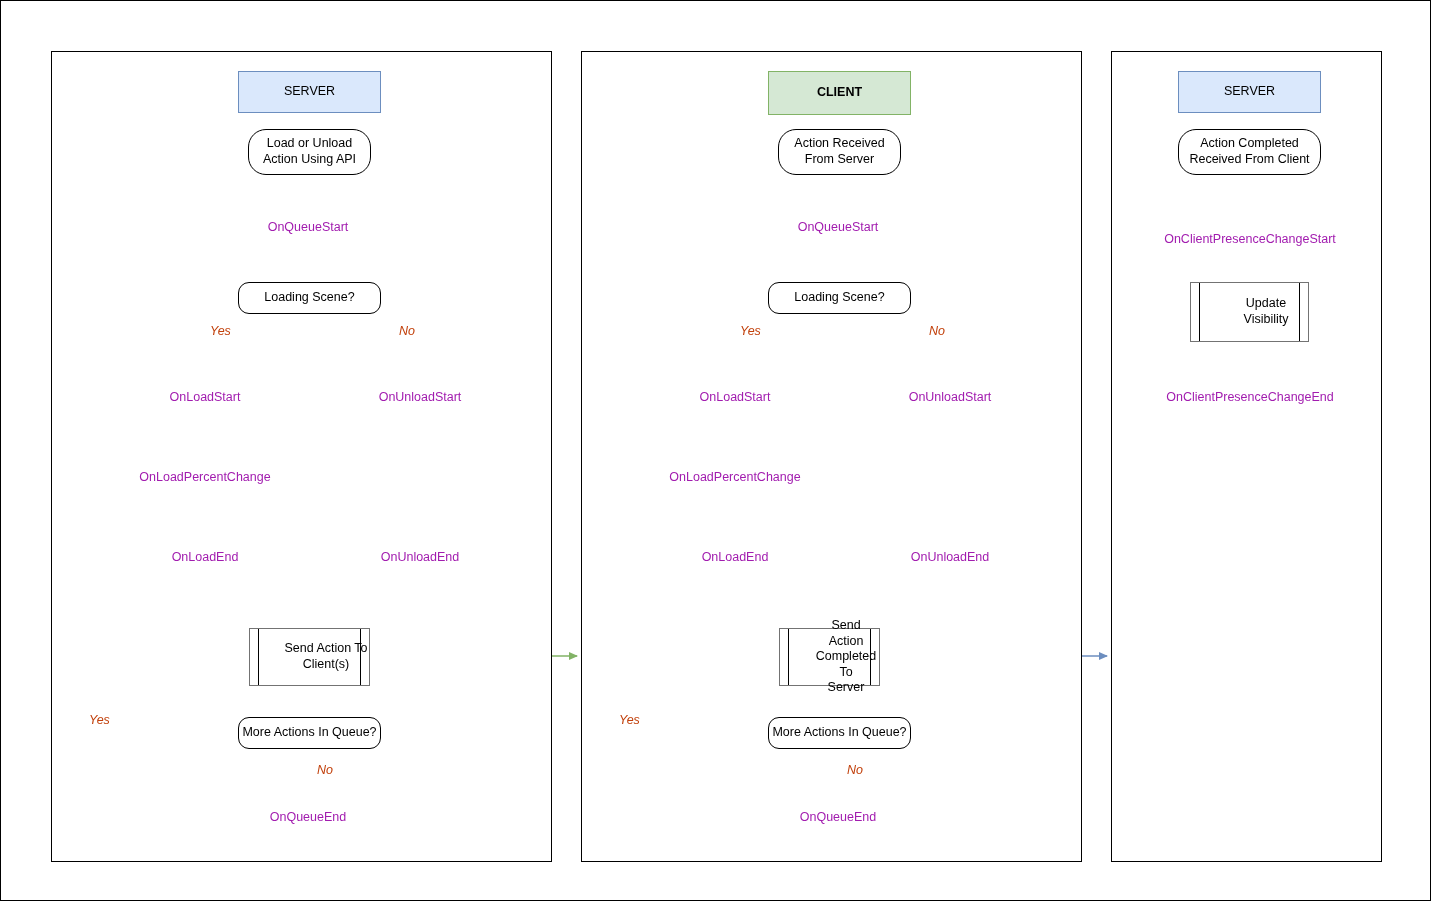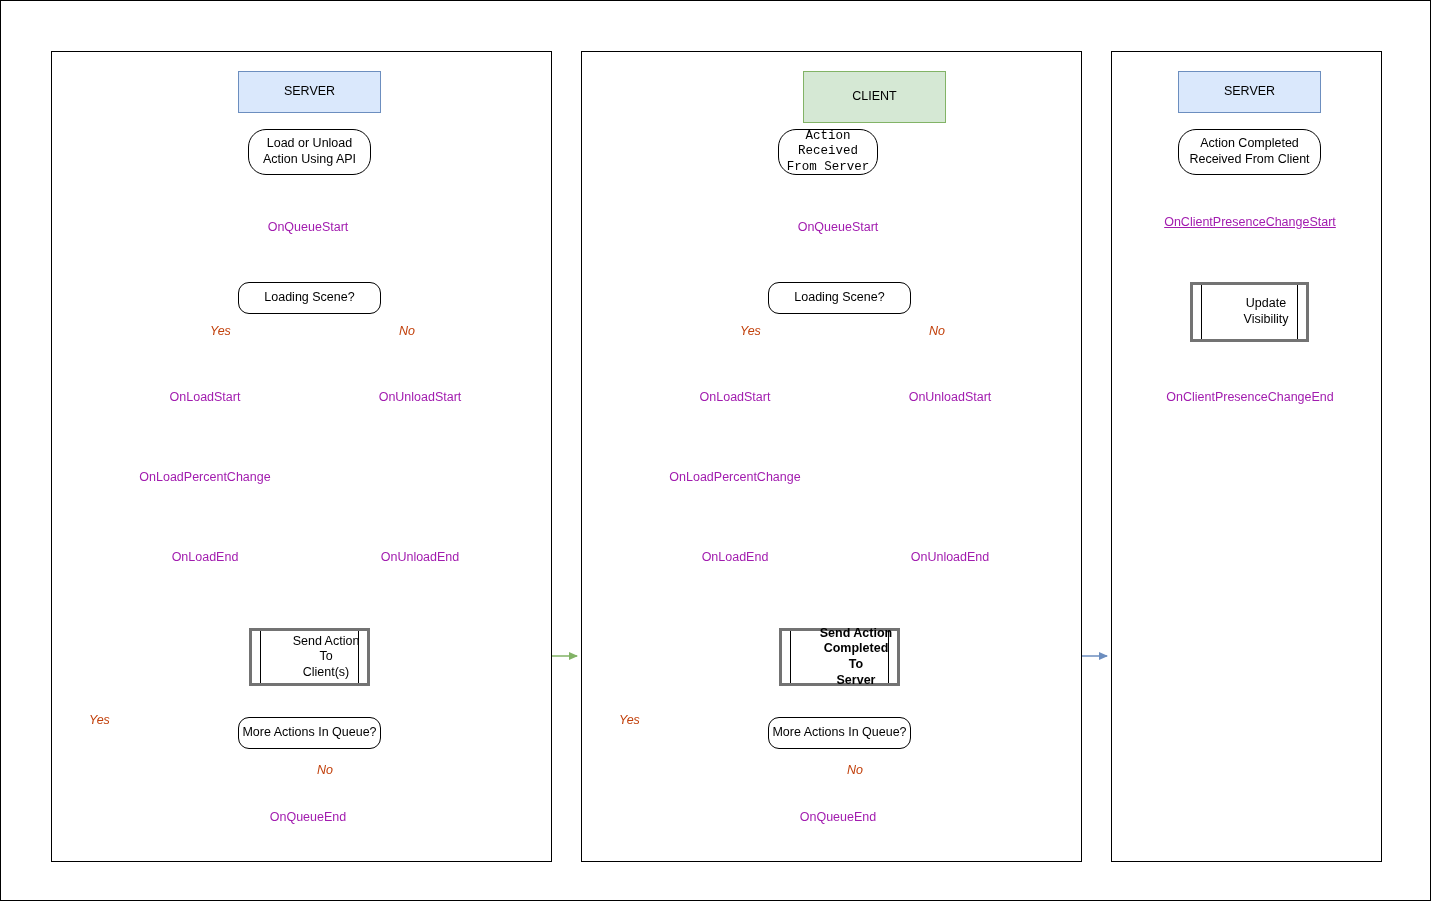--- a/index.html
+++ b/index.html
@@ -62,21 +62,21 @@
     background: #ffffff;
   }
   
   .decision {
     border: 1px solid #000000;
     border-radius: 11px;
     background: #ffffff;
   }
   
   .predefined {
-    border: 3px solid #737373;
+    border: 1px solid #737373;
     background: #ffffff;
     padding-left: 33px;
   }
   .predefined::before,
   .predefined::after {
     content: "";
     position: absolute;
     top: 0;
     bottom: 0;
     width: 0;
@@ -248,53 +248,53 @@
   <div class="node predefined" style="left:248px; top:627px; width:121px; height:58px;">Send Action To
 Client(s)</div>
 
   <div class="node decision" style="left:237px; top:716px; width:143px; height:32px;">More Actions In Queue?</div>
 
   <div class="edge-label" style="left:88px; top:712px;">Yes</div>
   <div class="edge-label" style="left:316px; top:762px;">No</div>
 
   <div class="chevron-label" style="left:214px; top:791px; width:186px; height:49px;">OnQueueEnd</div>
 
-  <div class="node lane-header client" style="left:802px; top:70px; width:143px; height:52px;">CLIENT</div>
-
-  <div class="node terminal" style="left:777px; top:128px; width:100px; height:46px;font-family:Liberation Mono, monospace;">Action Received
+  <div class="node lane-header client" style="left:767px; top:70px; width:143px; height:44px;font-weight:bold;">CLIENT</div>
+
+  <div class="node terminal" style="left:777px; top:128px; width:123px; height:46px;">Action Received
 From Server</div>
 
   <div class="chevron-label" style="left:744px; top:201px; width:186px; height:49px;">OnQueueStart</div>
 
   <div class="node decision" style="left:767px; top:281px; width:143px; height:32px;">Loading Scene?</div>
 
   <div class="edge-label" style="left:739px; top:323px;">Yes</div>
   <div class="edge-label" style="left:928px; top:323px;">No</div>
 
   <div class="chevron-label" style="left:642px; top:371px; width:184px; height:49px;">OnLoadStart</div>
   <div class="chevron-label" style="left:858px; top:371px; width:182px; height:49px;">OnUnloadStart</div>
   <div class="chevron-label" style="left:642px; top:451px; width:184px; height:49px;">OnLoadPercentChange</div>
   <div class="chevron-label" style="left:642px; top:531px; width:184px; height:49px;">OnLoadEnd</div>
   <div class="chevron-label" style="left:858px; top:531px; width:182px; height:49px;">OnUnloadEnd</div>
 
-  <div class="node predefined" style="left:778px; top:627px; width:121px; height:58px;font-weight:bold;">Send Action
+  <div class="node predefined" style="left:778px; top:627px; width:101px; height:58px;">Send Action
 Completed To
 Server</div>
 
   <div class="node decision" style="left:767px; top:716px; width:143px; height:32px;">More Actions In Queue?</div>
 
   <div class="edge-label" style="left:618px; top:712px;">Yes</div>
   <div class="edge-label" style="left:846px; top:762px;">No</div>
 
   <div class="chevron-label" style="left:744px; top:791px; width:186px; height:49px;">OnQueueEnd</div>
 
   <div class="node lane-header" style="left:1177px; top:70px; width:143px; height:42px;">SERVER</div>
 
   <div class="node terminal" style="left:1177px; top:128px; width:143px; height:46px;">Action Completed
 Received From Client</div>
 
-  <div class="chevron-label" style="left:1150px; top:196px; width:198px; height:49px;text-decoration:underline;">OnClientPresenceChangeStart</div>
+  <div class="chevron-label" style="left:1150px; top:213px; width:198px; height:49px;">OnClientPresenceChangeStart</div>
 
   <div class="node predefined" style="left:1189px; top:281px; width:119px; height:60px;">Update Visibility</div>
 
   <div class="chevron-label" style="left:1150px; top:371px; width:198px; height:49px;">OnClientPresenceChangeEnd</div>
 
 </div>
 
 </body></html>

